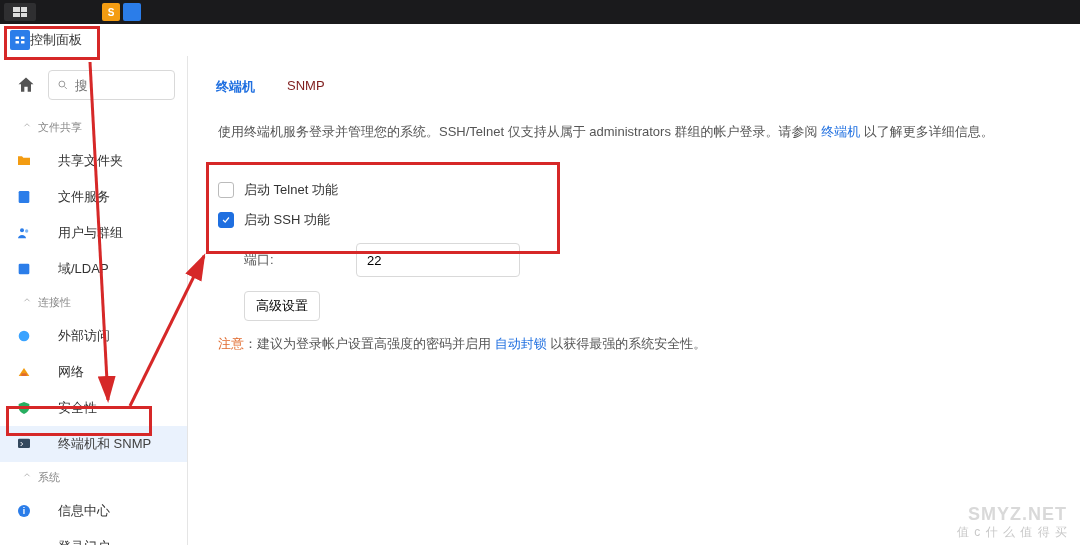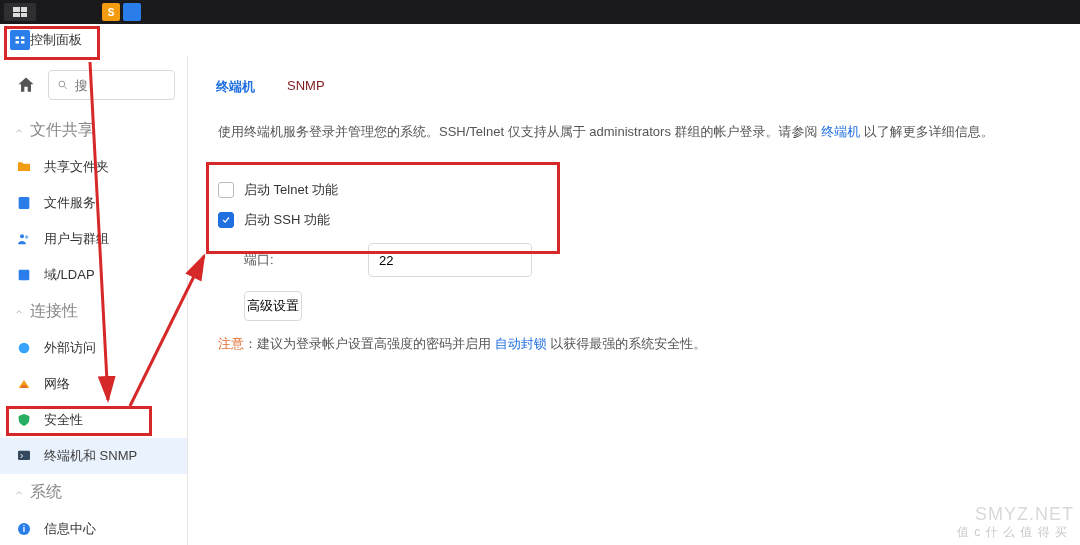--- a/index.html
+++ b/index.html
@@ -13,43 +13,43 @@
   .tb-blue { background: #2b7de9; }
   .window-title { display: flex; align-items: center; height: 32px; padding: 0 10px; gap: 0; background: #fff; }
   .window-title .wicon { width: 20px; height: 20px; background: #2b7de9; border-radius: 2px; display: flex; align-items: center; justify-content: center; }
   .wicon svg { width: 12px; height: 12px; fill: #fff; }
   .content { display: flex; height: calc(545px - 56px); }
   .sidebar { width: 188px; border-right: 1px solid #e5e5e5; padding-top: 14px; }
   .sb-top { display: flex; align-items: center; gap: 8px; padding: 0 12px 12px 12px; }
   .home-btn { width: 28px; height: 28px; display: flex; align-items: center; justify-content: center; border: 1px solid transparent; }
   .search-box { display: flex; align-items: center; gap: 6px; height: 30px; border: 1px solid #d9d9d9; border-radius: 4px; padding: 0 8px; flex: 1; color: #999; }
   .search-box input { border: none; outline: none; width: 100%; font-size: 13px; }
-  .sb-section { display: flex; align-items: center; gap: 6px; padding: 8px 14px; color: #888; font-size: 16px; cursor: default; }
-  .sb-item { display: flex; align-items: center; gap: 10px; padding: 8px 14px; cursor: pointer; }
+  .sb-section { display: flex; gap: 6px; padding: 8px 22px; color: #888; font-size: 11px; cursor: default; }
+  .sb-item { display: flex; align-items: center; gap: 24px; padding: 8px 14px; cursor: pointer; }
   .sb-item.active { background: #eaf2fd; color: #404040; }
   .sb-icon { width: 20px; height: 20px; display: flex; align-items: center; justify-content: center; border-radius: 3px; flex: none; }
   .sb-icon svg { width: 16px; height: 16px; }
   .main { flex: 1; padding: 18px 30px 0 30px; }
   .tabs { display: flex; gap: 28px; border-bottom: 1px solid transparent; margin-bottom: 20px; margin-left: -4px; }
   .tab { padding: 4px 2px; color: #7f1d1d; cursor: pointer; }
   .tab.active { color: #1f6fe0; font-weight: 600; }
   .desc { line-height: 1.7; color: #555; margin-bottom: 32px; }
   .link { color: #1f6fe0; text-decoration: none; }
   .checkbox-row { display: flex; align-items: center; gap: 10px; padding: 6px 0; }
   .checkbox { width: 16px; height: 16px; border: 1px solid #bbb; border-radius: 3px; display: flex; align-items: center; justify-content: center; background: #fff; }
   .checkbox.checked { background: #1f6fe0; border-color: #1f6fe0; }
   .checkbox.checked svg { width: 10px; height: 10px; fill: #fff; }
-  .field-row { display: flex; align-items: center; gap: 24px; padding: 8px 0 8px 26px; }
+  .field-row { display: flex; align-items: center; gap: 12px; padding: 8px 0 8px 26px; }
   .field-label { width: 100px; color: #555; }
   .text-input { width: 164px; height: 14px; border: 1px solid #d9d9d9; border-radius: 4px; padding: 16px 10px; font-size: 13px; }
-  .adv-btn { margin: 6px 0 0 26px; height: 30px; padding: 0 2px; border: 1px solid #d9d9d9; background: #fff; border-radius: 4px; cursor: pointer; font-size: 13px; }
+  .adv-btn { margin: 6px 0 0 26px; height: 30px; padding: 0 11px; border: 1px solid #d9d9d9; background: #fff; border-radius: 4px; cursor: pointer; font-size: 13px; }
   .note-row { padding: 14px 0 0 0; color: #555; }
   .note-label { color: #e06b2f; }
   .watermark { position: fixed; right: 12px; bottom: 4px; color: #c9c9c9; font-size: 12px; letter-spacing: 1px; }
-  .smyz { position: fixed; right: 6px; bottom: 20px; color: #d9d9d9; font-size: 18px; font-weight: normal; letter-spacing: 1px; }
+  .smyz { position: fixed; right: 13px; bottom: 20px; color: #d9d9d9; font-size: 18px; font-weight: bold; letter-spacing: 1px; }
   .chevron { width: 10px; height: 10px; }
   
   .annot-box { position: fixed; border: 3px solid #d62828; pointer-events: none; z-index: 50; }
   .arrow-svg { position: fixed; left: 0; top: 0; pointer-events: none; z-index: 49; }
 </style>
 </head>
 <body>
 
 <div class="taskbar">
   <div class="tb-btn">

